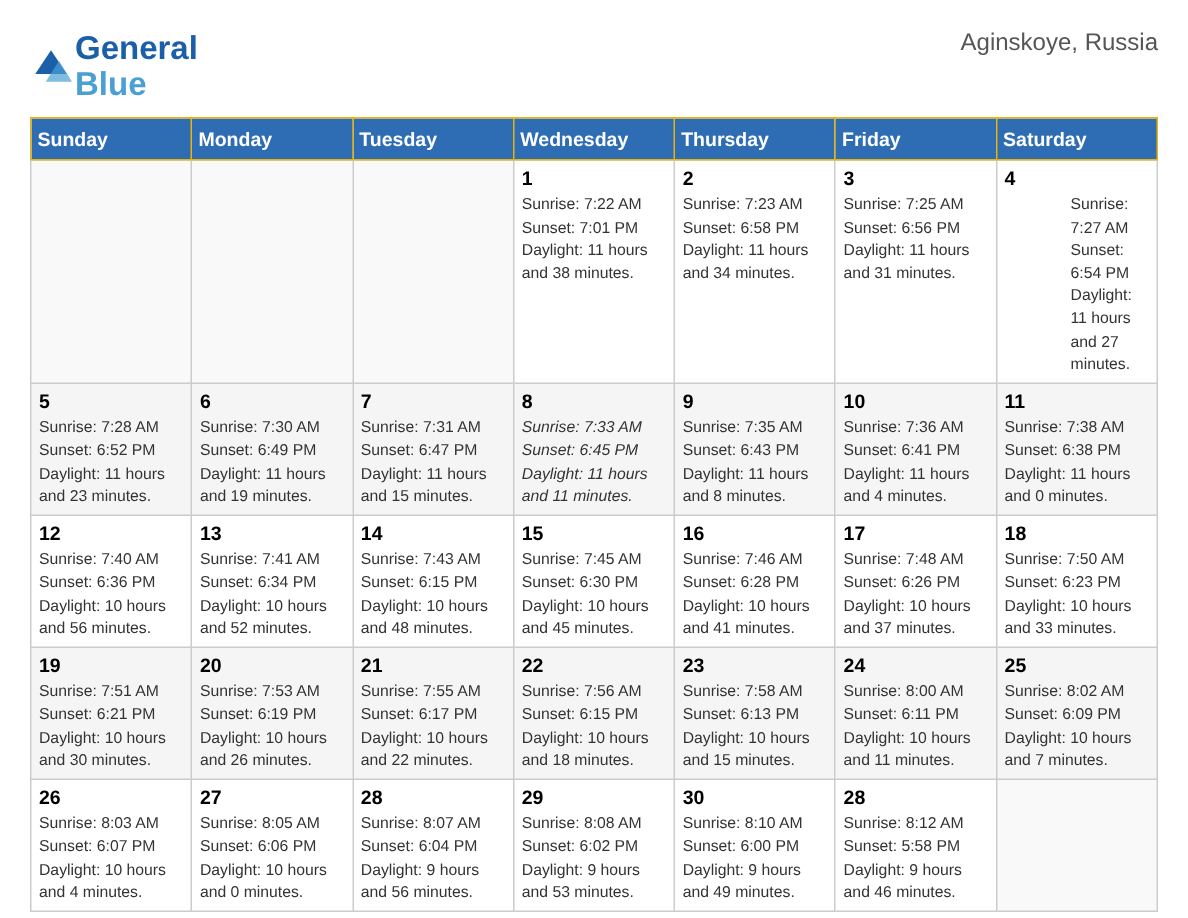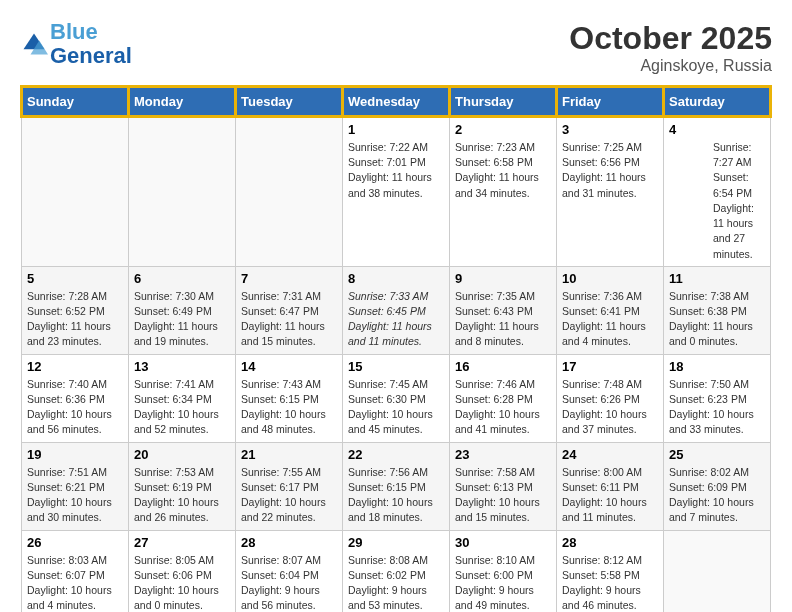--- a/index.html
+++ b/index.html
@@ -51,21 +51,21 @@
       border-collapse: collapse;
       table-layout: fixed;
     }
     thead tr th {
       background-color: #2e6db4;
       color: #fff;
       font-size: 13px;
       font-weight: bold;
       padding: 6px 4px;
       text-align: left;
-      border: 3px solid #eab308;
+      border: 1px solid #eab308;
     }
     tbody tr td {
       border: 1px solid #ccc;
       vertical-align: top;
       padding: 4px 5px;
       height: 88px;
       background: #fff;
     }
     tbody tr:nth-child(even) td {
       background: #f5f5f5;
@@ -87,26 +87,25 @@
 </head>
 <body>
 
 <div class="header">
   <div class="logo">
     <svg class="logo-icon" viewBox="0 0 32 32">
       <polygon points="16,4 28,22 4,22" fill="#1a5fa8"></polygon>
       <polygon points="22,12 32,28 12,28" fill="#4a9fd4" opacity="0.7"></polygon>
     </svg>
     <div class="logo-text">
+      <div><span>General</span></div>
       <div style="color:#4a9fd4;">Blue</div>
-      <div><span>General</span></div>
     </div>
   </div>
   <div class="title-block">
-    <div class="month-title">October 2025</div>
     <div class="location">Aginskoye, Russia</div>
   </div>
 </div>
 
 <table>
   <thead>
     <tr>
     <th>Sunday</th>
         <th>Monday</th>
         <th>Tuesday</th>

